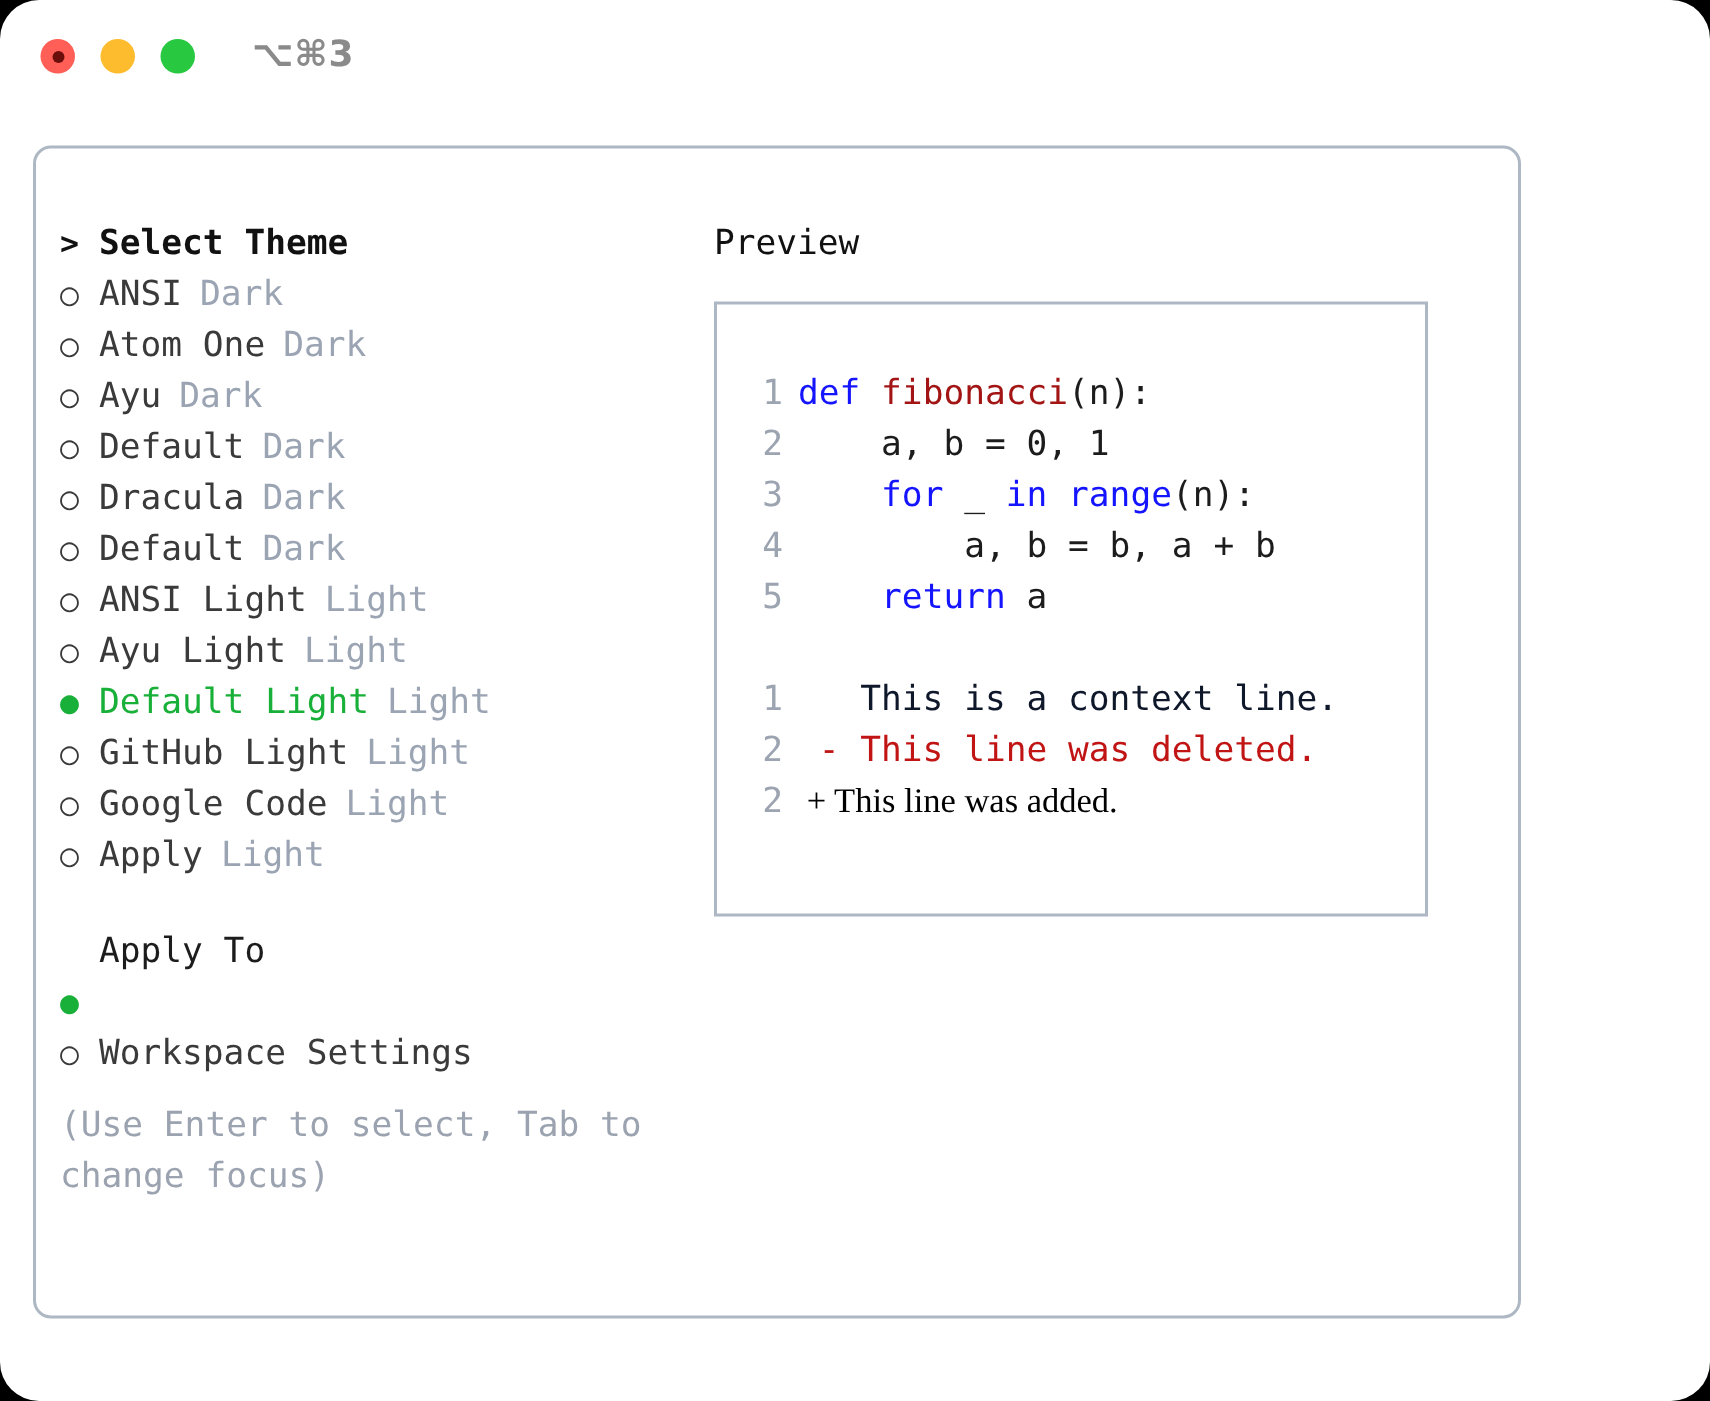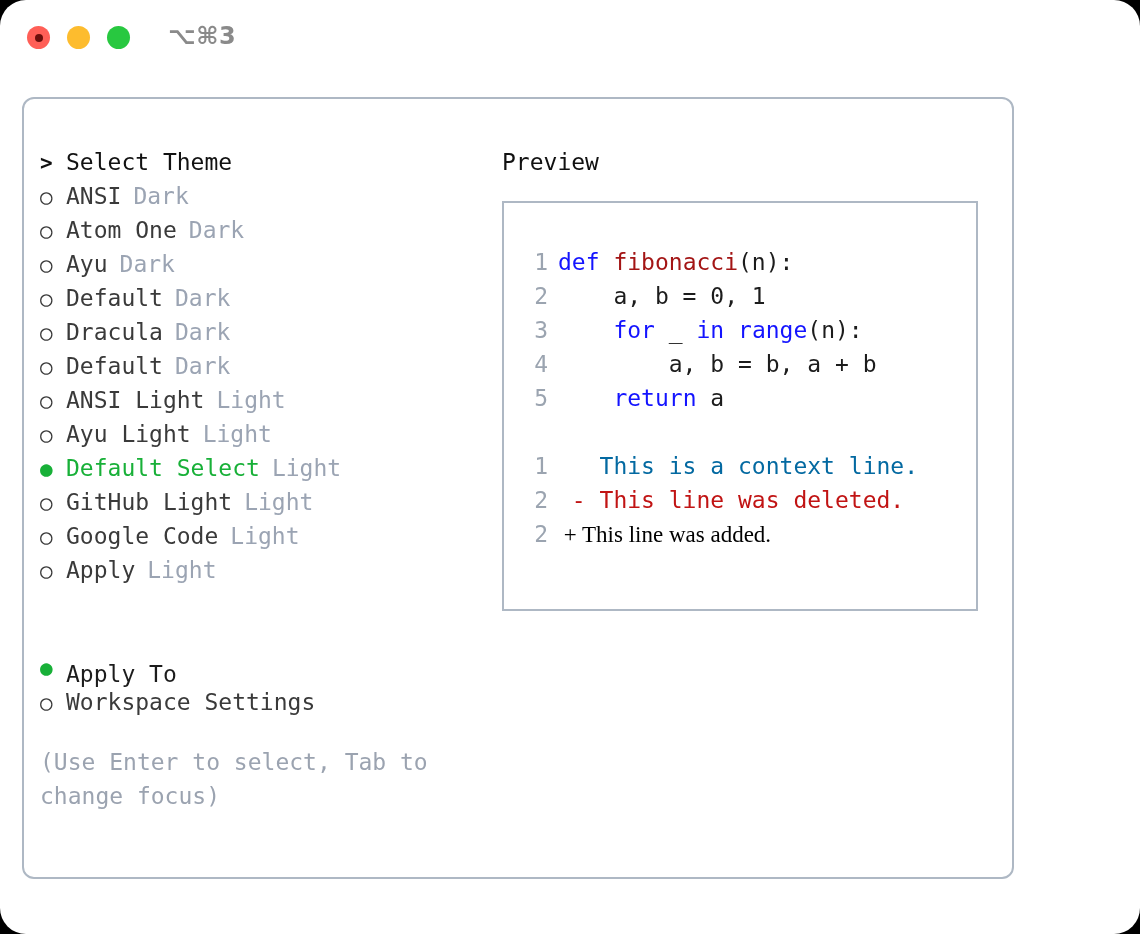--- a/index.html
+++ b/index.html
@@ -115,56 +115,55 @@
     width: 26px;
     flex: 0 0 26px;
     font-size: 21px;
     color: #3a3a3a;
     text-align: left;
   }
   .marker.sel { color: #18b038; font-size: 21px; }
   .marker.blank { color: transparent; }
 
   .heading-row .label {
-    font-weight: normal;
+    font-weight: bold;
     color: #111111;
   }
   .heading-row .marker {
     color: #111111;
     font-weight: bold;
   }
 
   .label {
     color: #3a3a3a;
   }
   .row.selected .label {
     color: #18b038;
   }
   .badge {
     color: #9ba4b3;
     margin-left: 12px;
   }
   .sub-heading .label {
     color: #1c1c1c;
-    margin-top: 40px;
   }
   .spacer-md { height: 30px; }
 
   .hint {
-    margin-top: 26px;
+    margin-top: 14px;
     font-size: 23px;
     line-height: 34px;
     color: #9ba3b0;
     width: 400px;
   }
 
   
   .right-col {
     position: absolute;
-    left: 478px;
+    left: 452px;
     top: 46px;
     width: 500px;
   }
   .preview-title {
     font-size: 23px;
     line-height: 34px;
     color: #111111;
     margin-bottom: 22px;
   }
   .preview-box {
@@ -194,21 +193,21 @@
     flex: 0 0 36px;
     text-align: right;
     color: #9ba4b0;
     padding-right: 10px;
   }
   .ctext { white-space: pre; }
 
   .tok-kw   { color: #1414ff; }
   .tok-fn   { color: #a31515; }
   .tok-plain{ color: #1c1c1c; }
-  .tok-ctx  { color: #0369a1; }
+  .tok-ctx  { color: #0f172a; }
   .tok-del  { color: #c11414; margin-top: 48px; }
   .tok-add  { color: #000000; font-family: Liberation Serif, serif; }
 </style>
 </head>
 <body>
 
 <div class="window">
 
   <div class="titlebar">
     <div class="lights">
@@ -265,21 +264,21 @@
               <span class="label">ANSI Light</span>
               <span class="badge">Light</span>
             </div>
             <div class="row">
               <span class="marker">○</span>
               <span class="label">Ayu Light</span>
               <span class="badge">Light</span>
             </div>
             <div class="row selected">
               <span class="marker sel">●</span>
-              <span class="label">Default Select</span>
+              <span class="label">Default Light</span>
               <span class="badge">Light</span>
             </div>
             <div class="row">
               <span class="marker">○</span>
               <span class="label">GitHub Light</span>
               <span class="badge">Light</span>
             </div>
             <div class="row">
               <span class="marker">○</span>
               <span class="label">Google Code</span>

